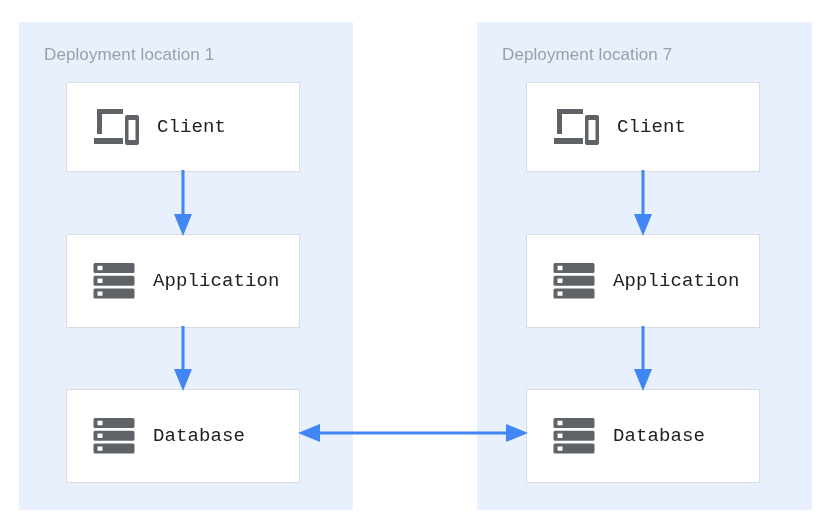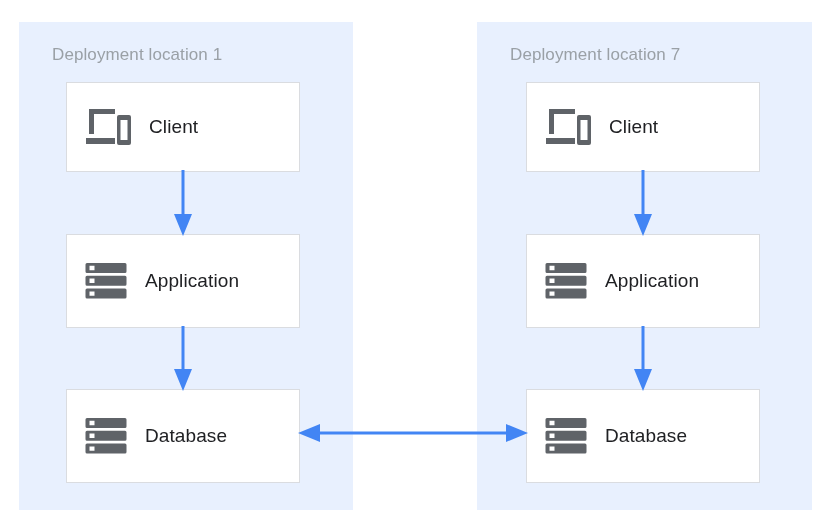--- a/index.html
+++ b/index.html
@@ -32,32 +32,32 @@
 
   .panel-label {
     position: absolute;
     top: 22px;
     left: 25px;
     font-size: 17px;
     line-height: 21px;
     color: #9aa0a6;
     white-space: nowrap;
     letter-spacing: 0.1px;
-    margin-left: 8px;
   }
 
   
   .node {
     position: absolute;
     background: #ffffff;
     border: 1px solid #dadce0;
     box-sizing: border-box;
     display: flex;
     align-items: center;
-    padding-left: 18px;
+    padding-left: 26px;
+    font-family: Liberation Mono, monospace;
   }
   .node-label {
     font-size: 19px;
     color: #202124;
     white-space: nowrap;
     margin-left: 18px;
     letter-spacing: 0.1px;
   }
 
   

